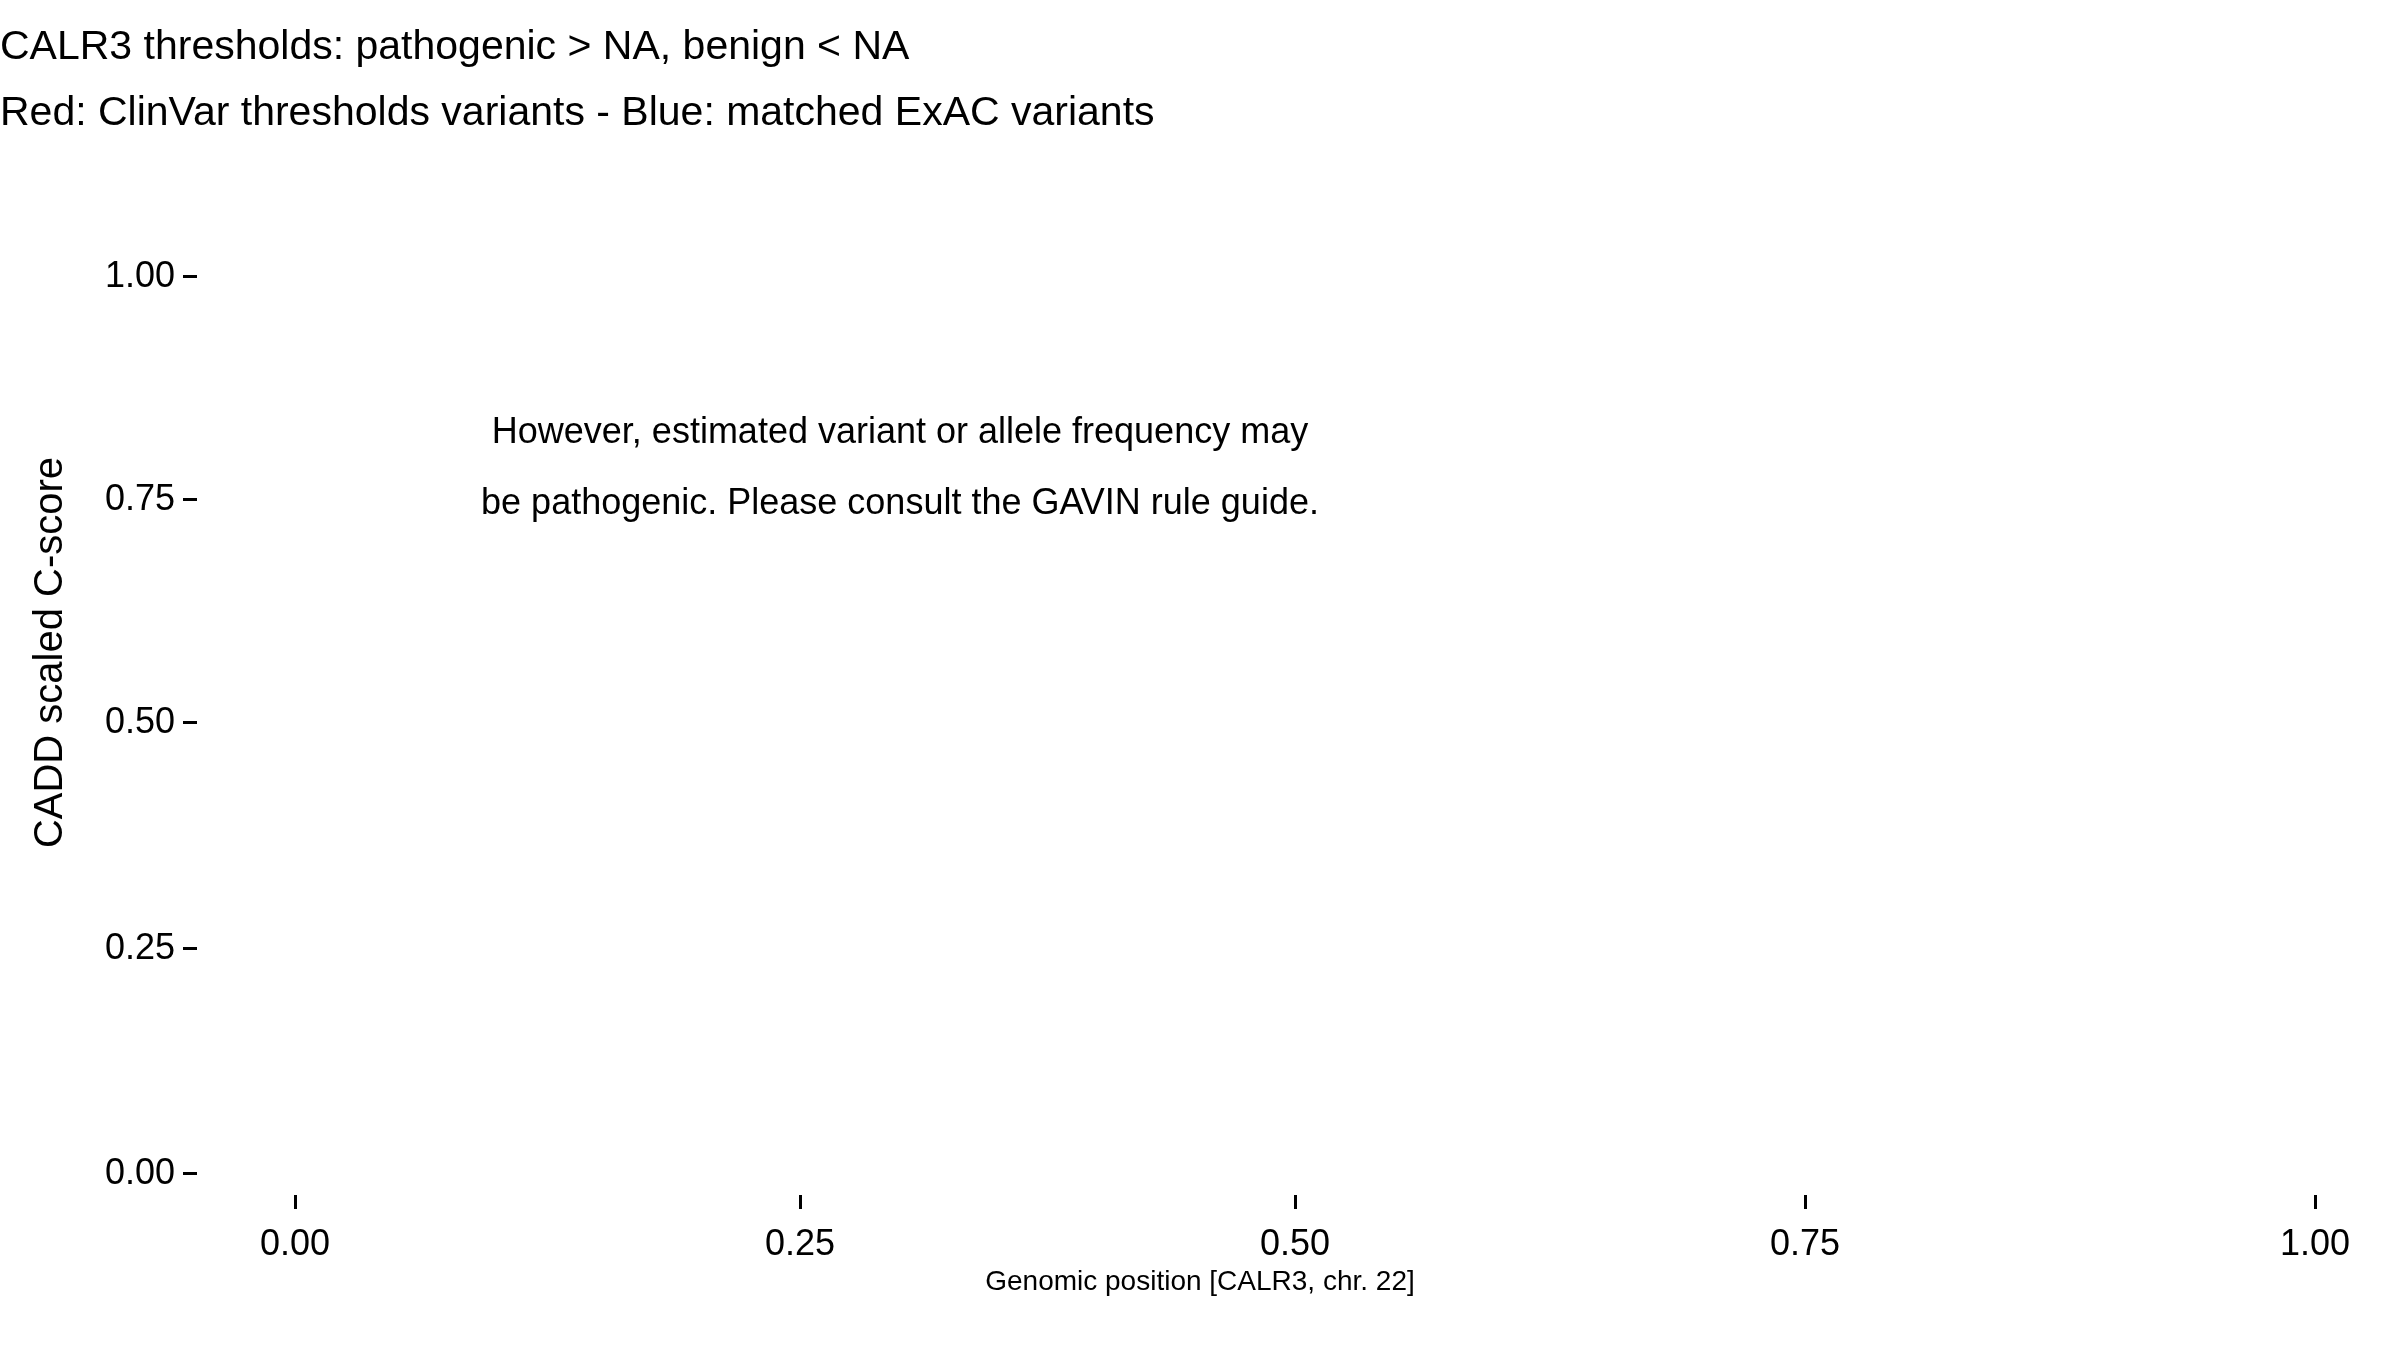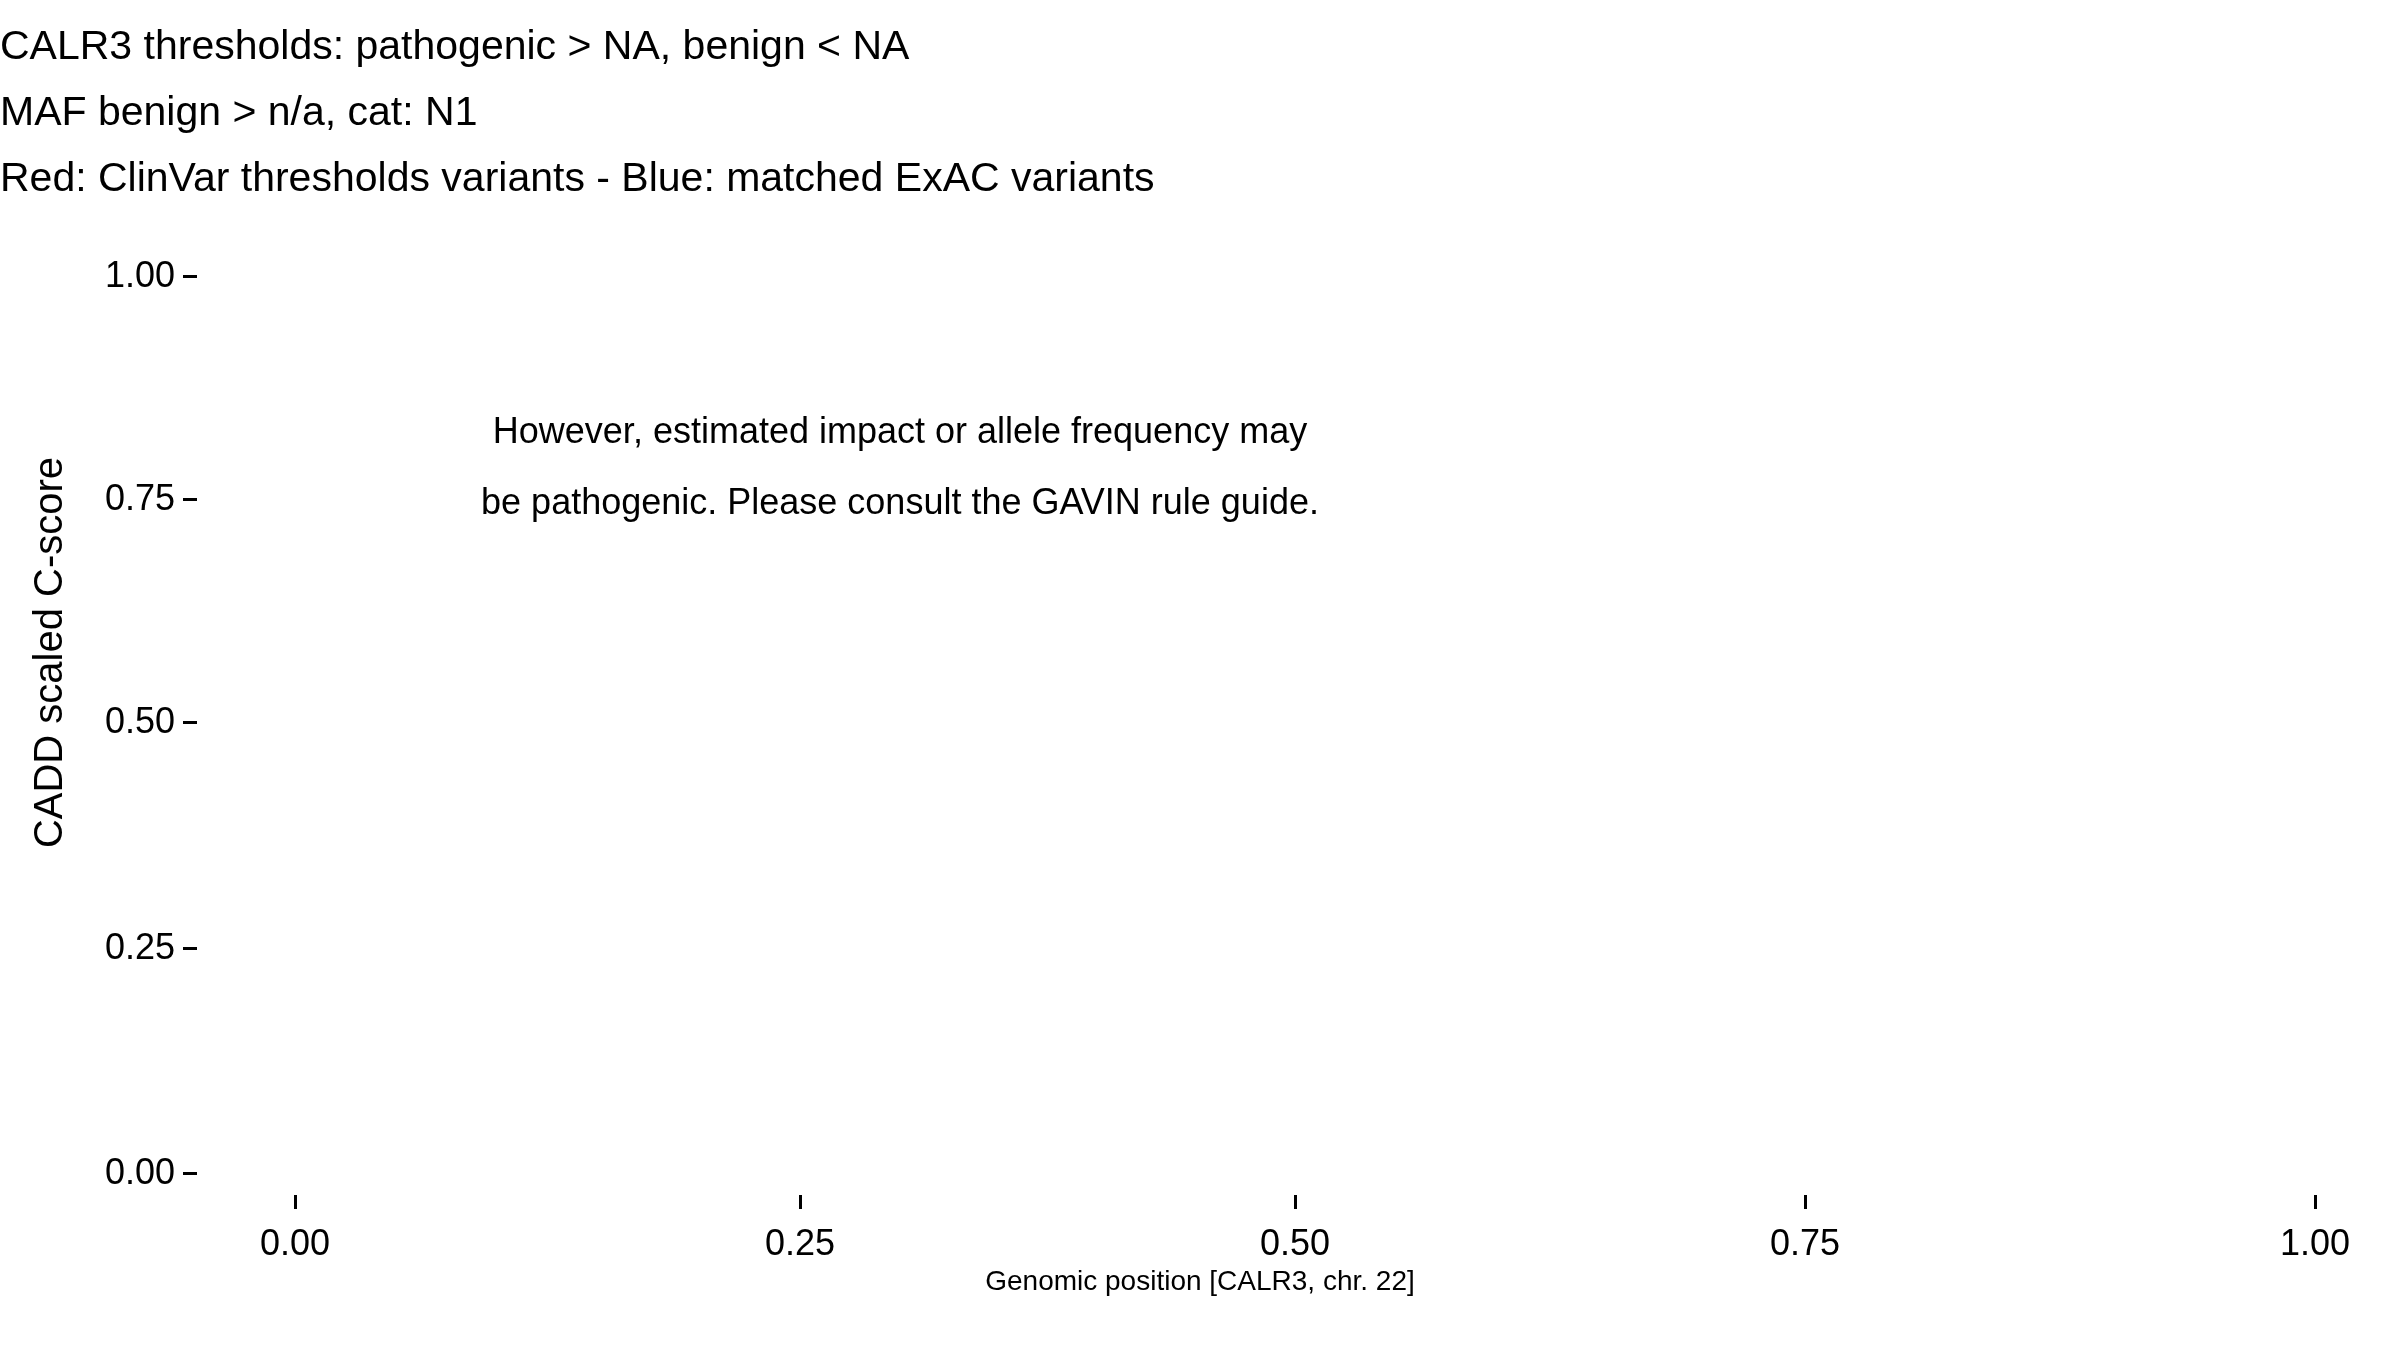--- a/index.html
+++ b/index.html
@@ -126,21 +126,20 @@
     white-space: pre;
   }
 </style>
 </head>
 <body>
 
 <div id="plot">
 
   <div class="title-block">
     <div class="title-line">CALR3 thresholds: pathogenic &gt; NA, benign &lt; NA</div>
-    <div class="title-line">MAF benign &gt; n/a, cat: N1</div>
     <div class="title-line">Red: ClinVar thresholds variants - Blue: matched ExAC variants</div>
   </div>
 
   <div class="ylabel">CADD scaled C-score</div>
 
   <div class="ytick-wrap" style="top:275px;">
     <div class="ytick" style="top:-18px;">1.00</div>
     <div class="ytick-mark"></div>
   </div>
   <div class="ytick-wrap" style="top:498px;">
@@ -177,17 +176,17 @@
     <div class="xtick">0.75</div>
   </div>
   <div class="xtick-wrap" style="left:2315px;">
     <div class="xtick-mark"></div>
     <div class="xtick">1.00</div>
   </div>
 
   <div class="xlabel">Genomic position [CALR3, chr. 22]</div>
 
   <div class="annotation">
-    <div class="annotation-line">However, estimated impact or allele frequency may</div>
+    <div class="annotation-line">However, estimated variant or allele frequency may</div>
     <div class="annotation-line">be pathogenic. Please consult the GAVIN rule guide.</div>
   </div>
 
 </div>
 
 </body></html>

